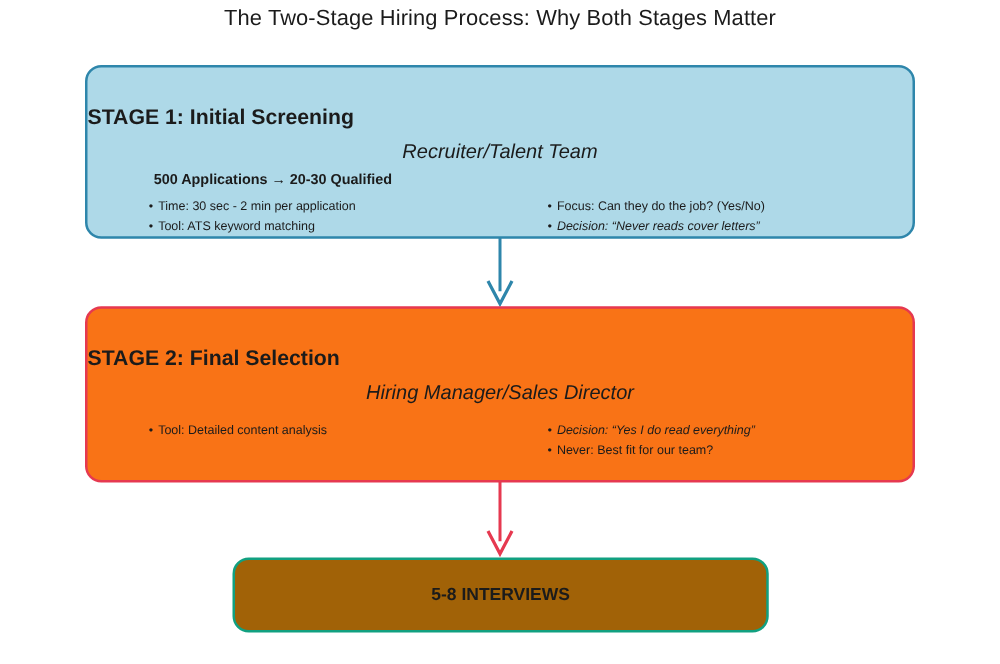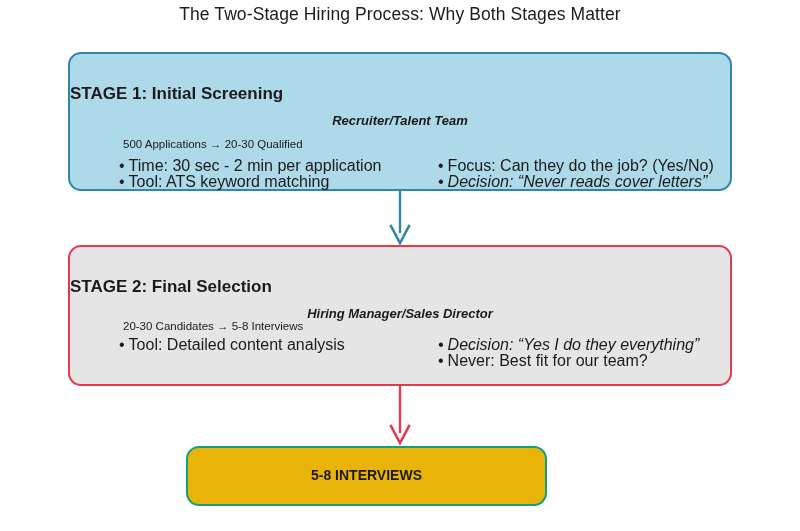--- a/index.html
+++ b/index.html
@@ -41,64 +41,63 @@
     height: 139px;
     background: #aed9e8;
     border: 2.5px solid #2e86ab;
   }
 
   #stage2-box {
     left: 68px;
     top: 245px;
     width: 664px;
     height: 141px;
-    background: #e5e5e5;
+    background: #f97316;
     border: 2.5px solid #e63950;
   }
 
   #outcome-box {
     left: 186px;
     top: 446px;
-    width: 361px;
+    width: 429px;
     height: 60px;
-    background: #eab308;
+    background: #a16207;
     border: 2.5px solid #11a080;
   }
 
   .stage-heading {
     text-align: left;
     font-size: 17px;
     font-weight: bold;
     color: #1b1b1b;
     margin-top: 30px;
   }
 
   .stage-subheading {
     text-align: center;
-    font-size: 13px;
+    font-size: 16px;
     font-style: italic;
     color: #1b1b1b;
     margin-top: 9px;
-    font-weight: bold;
   }
 
   .flow-line {
     position: absolute;
     left: 53px;
     font-size: 11.5px;
-    font-weight: normal;
+    font-weight: bold;
     color: #1b1b1b;
     text-align: right;
   }
   #stage1-box .flow-line { top: 84px; }
   #stage2-box .flow-line { top: 73px; }
 
   .bullet-col {
     position: absolute;
-    font-size: 16px;
+    font-size: 10px;
     line-height: 16px;
     color: #1b1b1b;
   }
   .bullet-col.left  { left: 49px; }
   .bullet-col.right { left: 368px; }
   #stage1-box .bullet-col { top: 104px; }
   #stage2-box .bullet-col { top: 90px; }
 
   .bullet {
     white-space: nowrap;
@@ -142,26 +141,25 @@
 </div>
 
 <svg class="arrow" id="arrow-stage1-stage2" viewBox="0 0 38 56">
   <line x1="19" y1="0" x2="19" y2="43" stroke="#2e86ab" stroke-width="2.4"></line>
   <polyline points="10,36 19,53 28,36" fill="none" stroke="#2e86ab" stroke-width="2.6" stroke-linecap="square"></polyline>
 </svg>
 
 <div class="stage-box" id="stage2-box">
   <div class="stage-heading">STAGE 2: Final Selection</div>
   <div class="stage-subheading">Hiring Manager/Sales Director</div>
-  <div class="flow-line">20-30 Candidates  →  5-8 Interviews</div>
   <div class="bullet-col left">
     <div class="bullet"><span class="dot">•</span><span>Tool: Detailed content analysis</span></div>
   </div>
   <div class="bullet-col right">
-    <div class="bullet italic"><span class="dot">•</span><span>Decision: “Yes I do they everything”</span></div>
+    <div class="bullet italic"><span class="dot">•</span><span>Decision: “Yes I do read everything”</span></div>
     <div class="bullet"><span class="dot">•</span><span>Never: Best fit for our team?</span></div>
   </div>
 </div>
 
 <svg class="arrow" id="arrow-stage2-outcome" viewBox="0 0 38 62">
   <line x1="19" y1="0" x2="19" y2="48" stroke="#e63950" stroke-width="2.4"></line>
   <polyline points="10,41 19,58 28,41" fill="none" stroke="#e63950" stroke-width="2.6" stroke-linecap="square"></polyline>
 </svg>
 
 <div class="stage-box" id="outcome-box">

